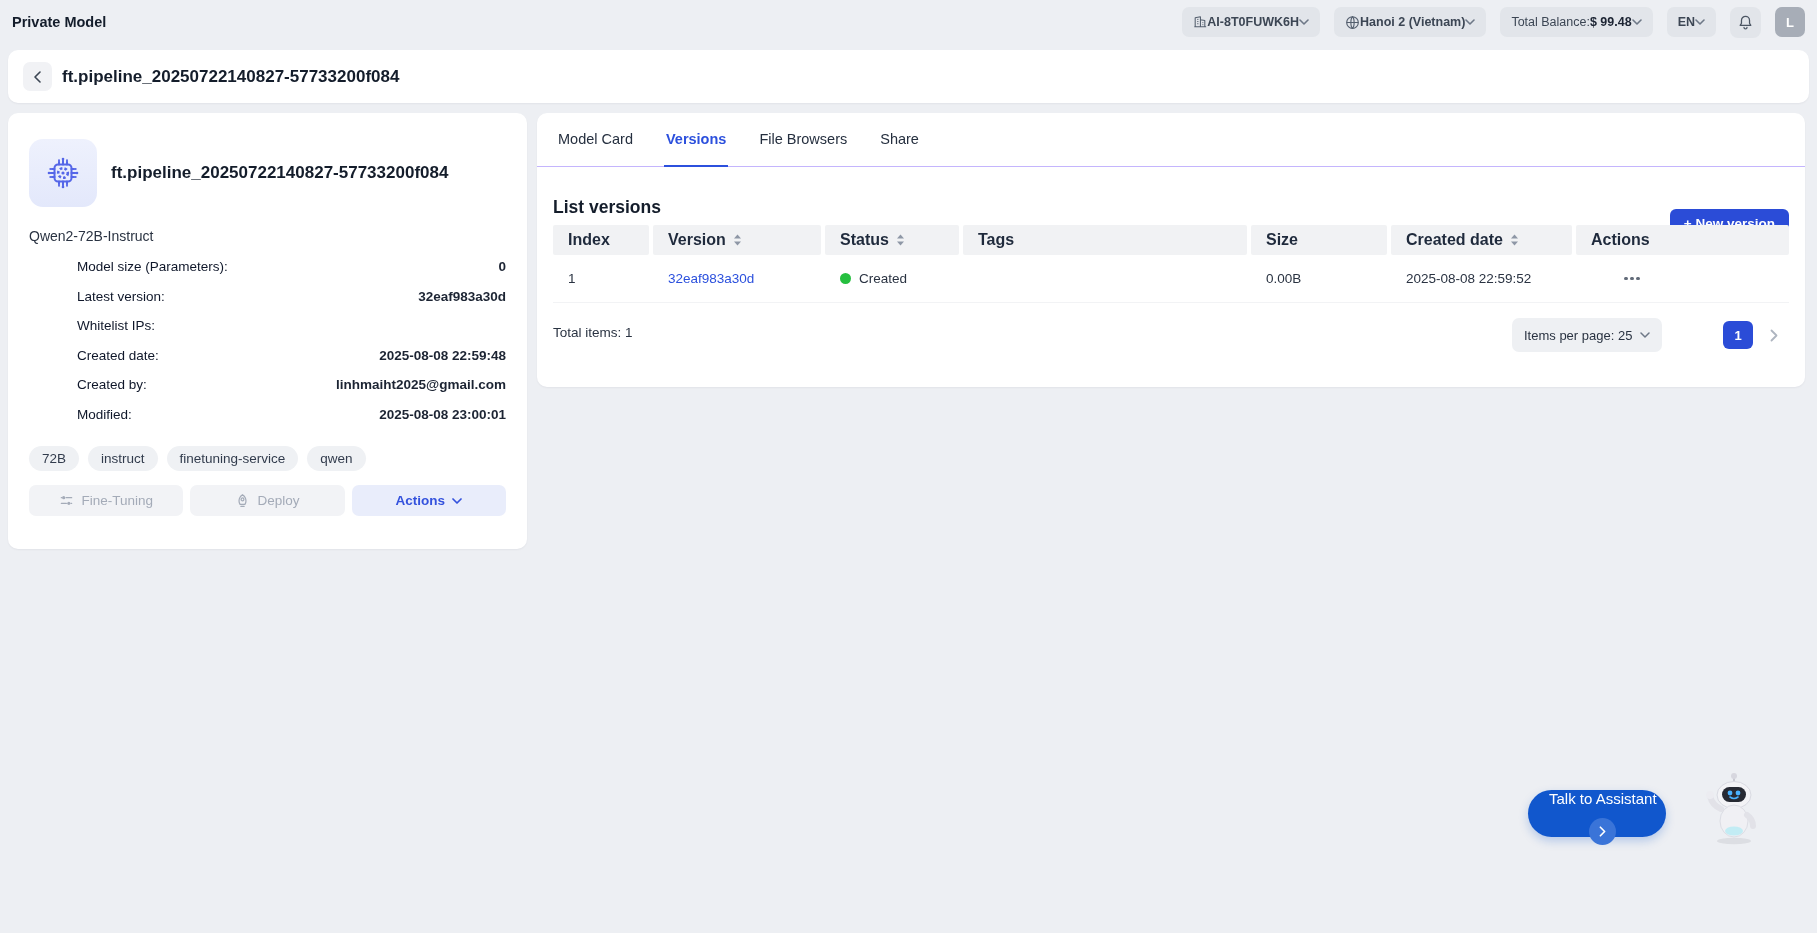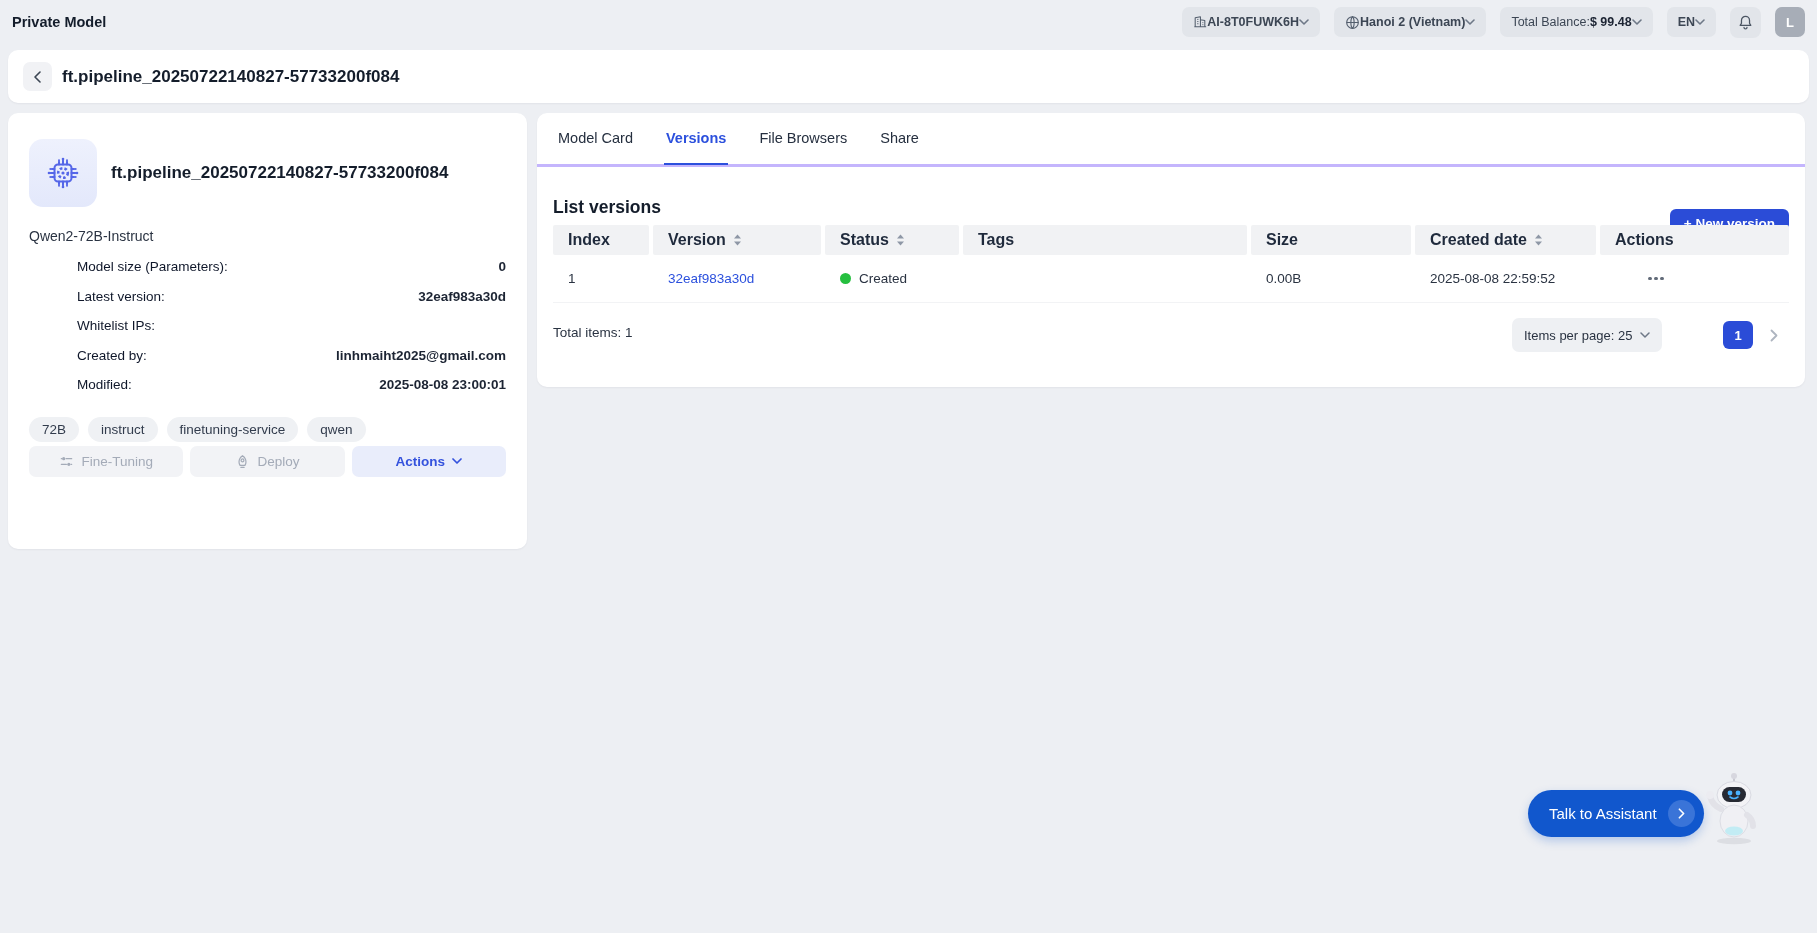--- a/index.html
+++ b/index.html
@@ -26,51 +26,51 @@
   .mc-head { display:flex; align-items:center; gap:14px; }
   .mc-icon { width:68px; height:68px; border-radius:14px; background:linear-gradient(180deg,#eef1fd,#e3e8fb); display:flex; align-items:center; justify-content:center; flex:none; }
   .mc-title { font-size:17px; font-weight:700; color:#141d2b; margin:0; }
   .mc-base { margin-top:21px; font-size:14px; color:#2a3342; }
   .mc-fields { margin-top:8px; }
   .f-row { height:29.5px; display:flex; justify-content:space-between; align-items:center; }
   .f-label { font-size:13.5px; color:#0f172a;margin-left:48px; }
   .f-value { font-size:13.5px; font-weight:700; color:#1c2433; }
   .mc-tags { margin-top:17px; display:flex; gap:9px; }
   .tag { background:#eff1f4; border-radius:15px; padding:5px 13px; font-size:13.5px; color:#323c4d; }
-  .mc-btns { margin-top:4px; display:flex; gap:7px; }
+  .mc-btns { margin-top:14px; display:flex; gap:7px; }
   .mc-btns button { flex:1; height:31px; border:none; border-radius:7px; font-family:"Liberation Sans",sans-serif; font-size:13.5px; display:flex; align-items:center; justify-content:center; gap:7px; cursor:pointer; }
   .btn-muted { background:#f2f3f6; color:#a4abb8; }
   .btn-actions { background:#e9edfb; color:#3452dd; font-weight:600; }
 
   
   .content-card { position:absolute; left:537px; top:113px; width:1268px; height:274px; background:#fff; border-radius:10px; box-shadow:0 1px 2px rgba(16,24,40,.05); }
-  .tabs { height:54px; display:flex; align-items:stretch; gap:29px; padding:0 19px; border-bottom:3px solid #c4b5fd; }
+  .tabs { height:54px; display:flex; align-items:stretch; gap:29px; padding:0 19px; border-bottom:1px solid #c4b5fd; }
   .tab { display:flex; align-items:center; font-size:14.5px; color:#252f3f; cursor:pointer; border-bottom:2px solid transparent; margin-bottom:-1px; padding:0 2px; }
   .tab.active { color:#2c50dd; font-weight:600; border-bottom-color:#2c50dd; }
   .lv-head { margin:25px 16px 0; height:30px; display:flex; align-items:center; justify-content:space-between; }
   .lv-head h3 { margin:0; font-size:17.5px; font-weight:700; color:#141d2b; }
   .btn-primary { height:29px; padding:0 14px; background:#2b4cd7; color:#fff; border:none; border-radius:6px; font-family:"Liberation Sans",sans-serif; font-size:13.5px; font-weight:600; cursor:pointer;margin-top:32px; }
   .thead { margin:3px 16px 0; display:flex; gap:4px; }
   .th { background:#f1f2f4; height:30px; display:flex; align-items:center; gap:7px; padding-left:15px; border-radius:2px; font-size:16px; font-weight:600; color:#1f2a3c; }
-  .c1{width:96px;} .c2{width:168px;} .c3{width:134px;} .c4{width:284px;} .c5{width:160px;} .c6{width:181px;} .c7{width:212px; flex:1;}
+  .c1{width:96px;} .c2{width:168px;} .c3{width:134px;} .c4{width:284px;} .c5{width:136px;} .c6{width:181px;} .c7{width:212px; flex:1;}
   .trow { margin:0 16px; display:flex; gap:4px; height:48px; align-items:center; border-bottom:1px solid #f2f3f5; }
   .td { padding-left:15px; font-size:13.5px; color:#2a3342; display:flex; align-items:center; gap:8px; }
   .link { color:#2b50dd; cursor:pointer; }
   .status-dot { width:11px; height:11px; border-radius:50%; background:#26bf3f; flex:none; }
   .dots { display:flex; gap:2.5px; margin-left:45px; cursor:pointer; padding:5px 3px; background:none; border:none; }
   .dots i { width:3.5px; height:3.5px; border-radius:50%; background:#626b79; }
   .total-items { position:absolute; left:16px; top:212px; font-size:13.5px; color:#2a3342; }
   .ipp { position:absolute; left:975px; top:205px; height:34px; display:flex; align-items:center; gap:8px; padding:0 12px; background:#eef0f3; border:none; border-radius:7px; font-family:"Liberation Sans",sans-serif; font-size:13px; color:#2a3342; cursor:pointer; }
   .page-btn { position:absolute; left:1186px; top:208px; width:30px; height:28px; background:#2b4cd7; color:#fff; border:none; border-radius:6px; font-family:"Liberation Sans",sans-serif; font-size:13px; font-weight:600; cursor:pointer; }
   .next-btn { position:absolute; left:1226px; top:211px; width:22px; height:22px; background:none; border:none; color:#aeb5c0; display:flex; align-items:center; justify-content:center; cursor:pointer; }
   .popup { position:absolute; left:1116px; top:190px; width:92px; background:#fff; border-radius:9px; box-shadow:0 5px 18px rgba(15,23,42,.16), 0 0 1px rgba(15,23,42,.12); padding:8px 0; z-index:10; }
   .pop-item { display:flex; align-items:center; gap:9px; padding:9px 14px; font-size:13.5px; color:#27303e; cursor:pointer; }
 
   
-  .assistant-btn { position:absolute; left:1528px; top:790px; height:47px; border-radius:24px; background:#1157cd; color:#fff; border:none; display:flex; align-items:center; gap:11px; padding:0 9px 0 21px; font-family:"Liberation Sans",sans-serif; font-size:15px; cursor:pointer; box-shadow:0 4px 10px rgba(17,87,205,.25); }
+  .assistant-btn { position:absolute; left:1528px; top:790px; height:47px; border-radius:24px; background:#1157cd; color:#fff; border:none; display:flex; align-items:center; gap:11px; padding:0 9px 0 21px; font-family:"Liberation Sans",sans-serif; font-size:15px; cursor:pointer; box-shadow:0 4px 10px rgba(17,87,205,.25);flex-direction:column; }
   .arrow-circle { width:27px; height:27px; border-radius:50%; background:#3a74d8; display:flex; align-items:center; justify-content:center; color:#fff; flex:none; }
   .robot { position:absolute; left:1700px; top:768px; cursor:pointer; }
 </style>
 </head>
 <body>
 
 <div class="page">
 
   <header class="topbar">
     <div class="page-title">Private Model</div>
@@ -184,20 +184,24 @@
       </div>
       <div class="f-row">
         <span class="f-label">Latest version:</span>
         <span class="f-value">32eaf983a30d</span>
       </div>
       <div class="f-row">
         <span class="f-label">Whitelist IPs:</span>
         <span class="f-value"></span>
       </div>
       <div class="f-row">
+        <span class="f-label">Created date:</span>
+        <span class="f-value">2025-08-08 22:59:48</span>
+      </div>
+      <div class="f-row">
         <span class="f-label">Created by:</span>
         <span class="f-value">linhmaiht2025@gmail.com</span>
       </div>
       <div class="f-row">
         <span class="f-label">Modified:</span>
         <span class="f-value">2025-08-08 23:00:01</span>
       </div>
     </div>
 
     <div class="mc-tags">

